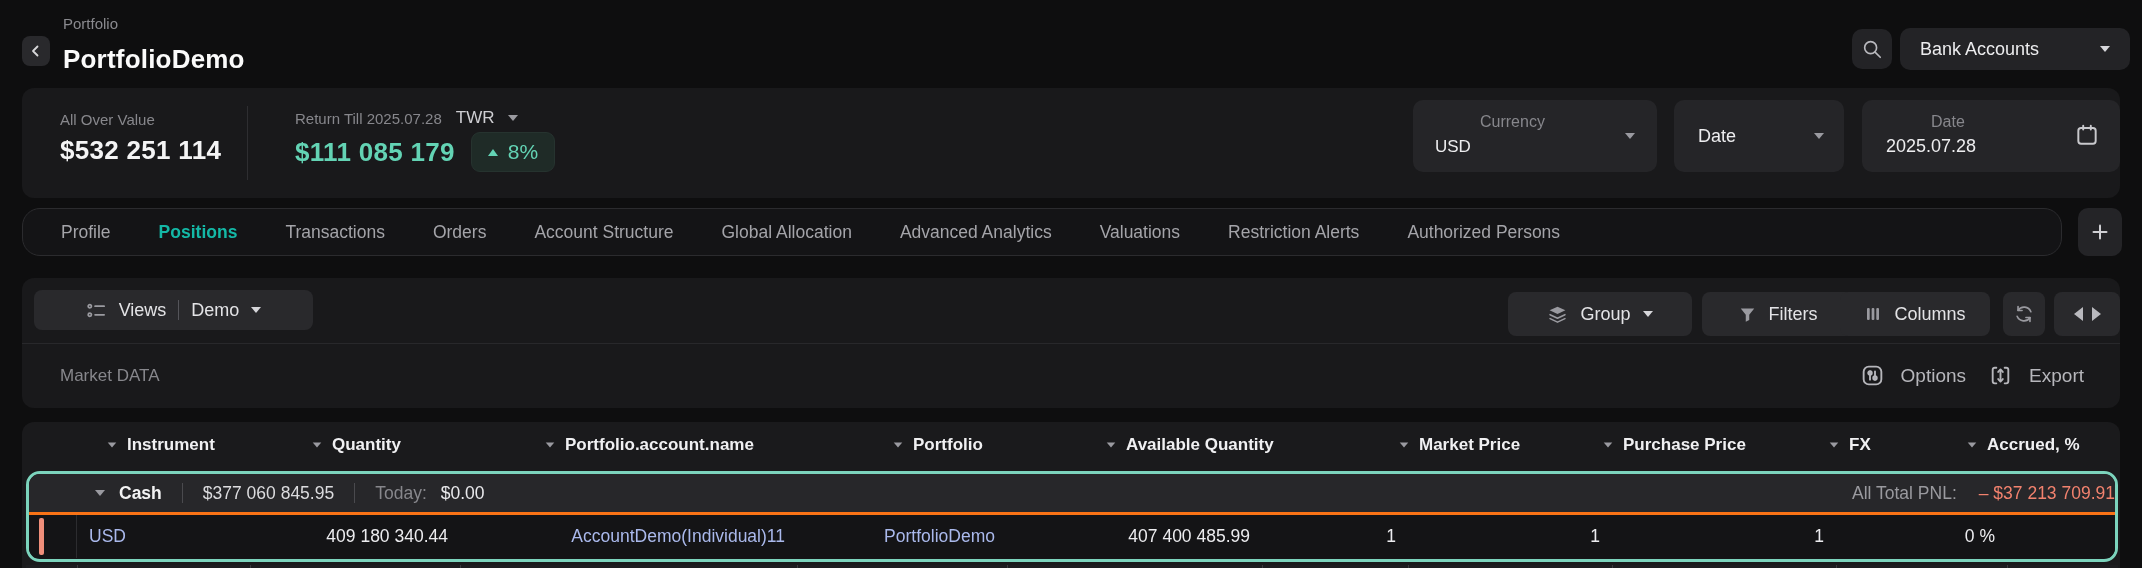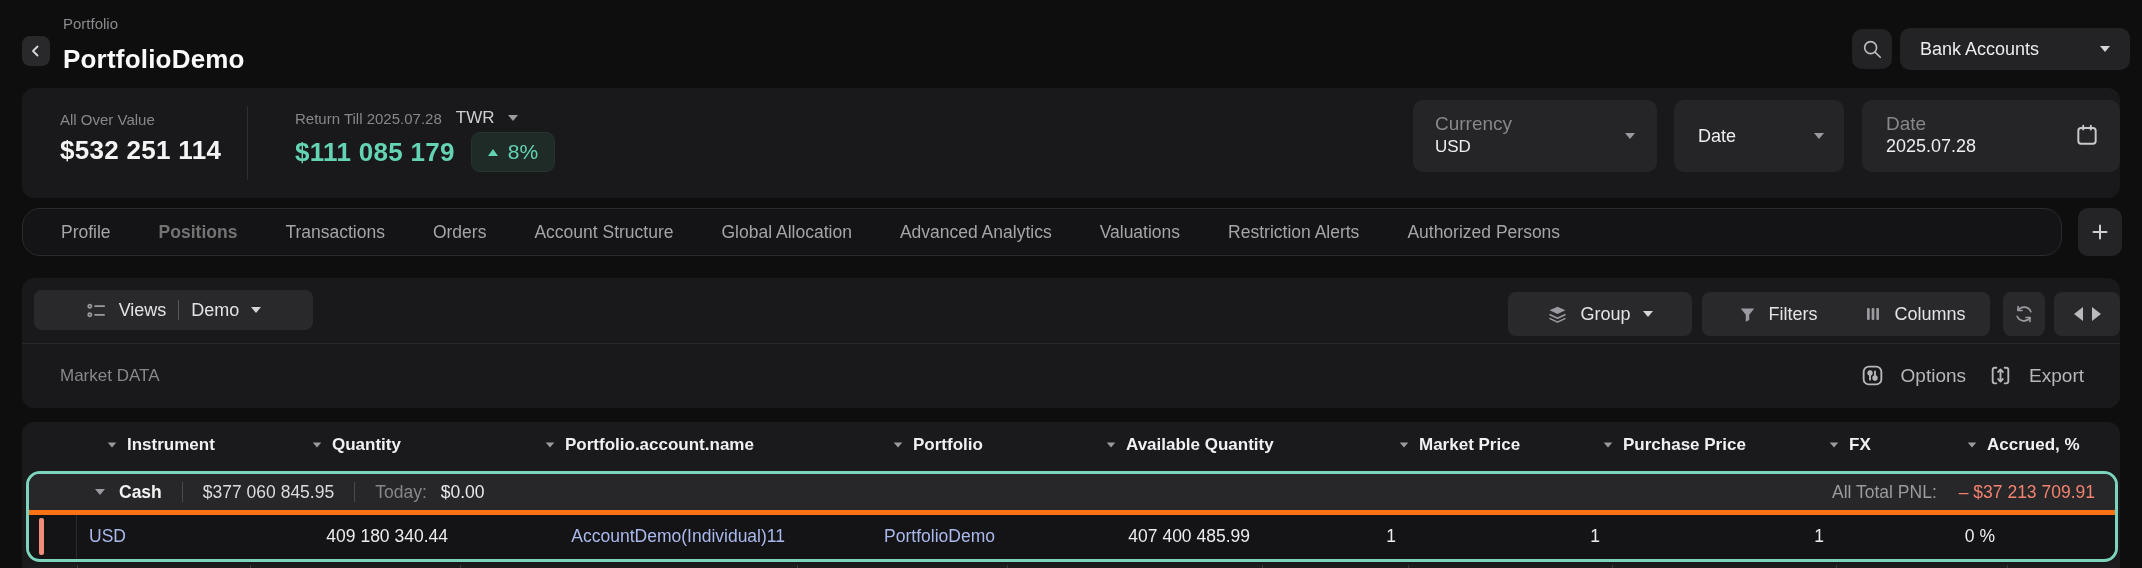--- a/index.html
+++ b/index.html
@@ -29,48 +29,48 @@
   .acct-btn .lbl { font-size:18px; color:#ececee; }
 
   
   .stats { left:22px; top:88px; width:2098px; height:110px; background:#19191b; border-radius:12px; }
   .stat-label { font-size:15px; color:#87878c; }
   .stat-value { font-size:26px; font-weight:bold; color:#f4f4f5; letter-spacing:.3px; }
   .stats .v-div { position:absolute; left:225px; top:18px; width:1px; height:74px; background:#2e2e31; }
   .badge { height:40px; padding:0 16px; background:#1f2b27; border:1px solid #26332f; border-radius:9px; display:flex; align-items:center; gap:10px; }
   .badge .pct { font-size:21px; color:#63d3b4; }
   .ctl-box { position:absolute; top:12px; height:72px; background:#252528; border-radius:10px; cursor:pointer; }
-  .ctl-box .small-lbl { font-size:19px; color:#87878c; }
+  .ctl-box .small-lbl { font-size:16px; color:#87878c;margin-left:45px; }
   .ctl-box .val { font-size:17px; color:#ededef; }
 
   
   .tabs { left:22px; top:208px; width:2040px; height:48px; border:1px solid #2b2b2e; border-radius:18px; background:#141416; padding:0 38px; gap:48px; }
   .tab { font-size:17.5px; color:#a4a4a9; cursor:pointer; white-space:nowrap; }
-  .tab.active { color:#737373; font-weight:bold; }
+  .tab.active { color:#14b8a6; font-weight:bold; }
   .tab-add { left:2078px; top:208px; width:44px; height:48px; background:#242427; border-radius:10px; display:flex; align-items:center; justify-content:center; color:#cfcfd3; cursor:pointer; }
 
   
   .toolbar { left:22px; top:278px; width:2098px; height:130px; background:#19191b; border-radius:12px; }
   .tb-btn { position:absolute; top:14px; height:44px; background:#29292c; border-radius:8px; display:flex; align-items:center; justify-content:center; gap:12px; color:#e3e3e6; font-size:18px; cursor:pointer; }
   .views-btn { left:12px; top:12px; width:279px; height:40px; }
   .views-sep { width:1px; height:20px; background:#55555a; }
   .tb-icon { color:#9a9aa0; }
   .toolbar .h-div { position:absolute; left:0; top:65px; width:100%; height:1px; background:#28282b; }
   .mkt-title { position:absolute; left:38px; top:65px; height:65px; display:flex; align-items:center; font-size:17px; color:#87878c;text-align:center; }
   .data-actions { position:absolute; right:36px; top:65px; height:65px; display:flex; align-items:center; gap:22px; color:#b6b6bb; font-size:19px; }
   .data-actions .act { display:flex; align-items:center; gap:16px; cursor:pointer; }
 
   
   .table-panel { left:22px; top:422px; width:2098px; height:146px; background:#1a1a1c; border-radius:12px 12px 0 0; }
   .thead { display:grid; grid-template-columns:73px 205px 233px 348px 213px 293px 204px 226px 138px 165px; height:46px; align-items:center; }
   .th { display:flex; align-items:center; gap:10px; padding-left:12px; font-size:17px; font-weight:bold; color:#f0f0f2; white-space:nowrap; overflow:hidden; cursor:pointer; }
   .th .tri-down { transform:scale(.85); }
 
   .group-box { position:absolute; left:4px; top:49px; width:2092px; height:91px; border:3px solid #7cd4bd; border-radius:14px; overflow:hidden; background:#151517; }
-  .cash-row { height:41px; background:#27272a; display:flex; align-items:center; padding-left:66px; padding-right:20px; gap:14px; border-bottom:5px solid #f97316; }
+  .cash-row { height:41px; background:#27272a; display:flex; align-items:center; padding-left:66px; gap:14px; border-bottom:3px solid #f97316; }
   .cash-row .name { font-size:17.5px; font-weight:bold; color:#f2f2f3; }
   .cash-row .sep { width:1px; height:20px; background:#4a4a4e; margin:0 6px; }
   .cash-row .amt { font-size:17.5px; color:#dcdcdf; }
   .cash-row .dim { font-size:17.5px; color:#87878c; }
   .cash-row .today { font-size:17.5px; color:#e9e9ec; }
   .cash-row .pnl { margin-left:auto; display:flex; gap:22px; align-items:center; }
   .cash-row .pnl-lbl { font-size:17.5px; color:#9a9a9f; }
   .cash-row .pnl-val { font-size:17.5px; color:#f2826e; }
 
   .data-row { position:relative; height:43px; background:#141416; display:grid; grid-template-columns:48px 173px 210px 337px 210px 255px 146px 204px 224px 171px 108px; align-items:center; font-size:17.5px; color:#ececef; }

